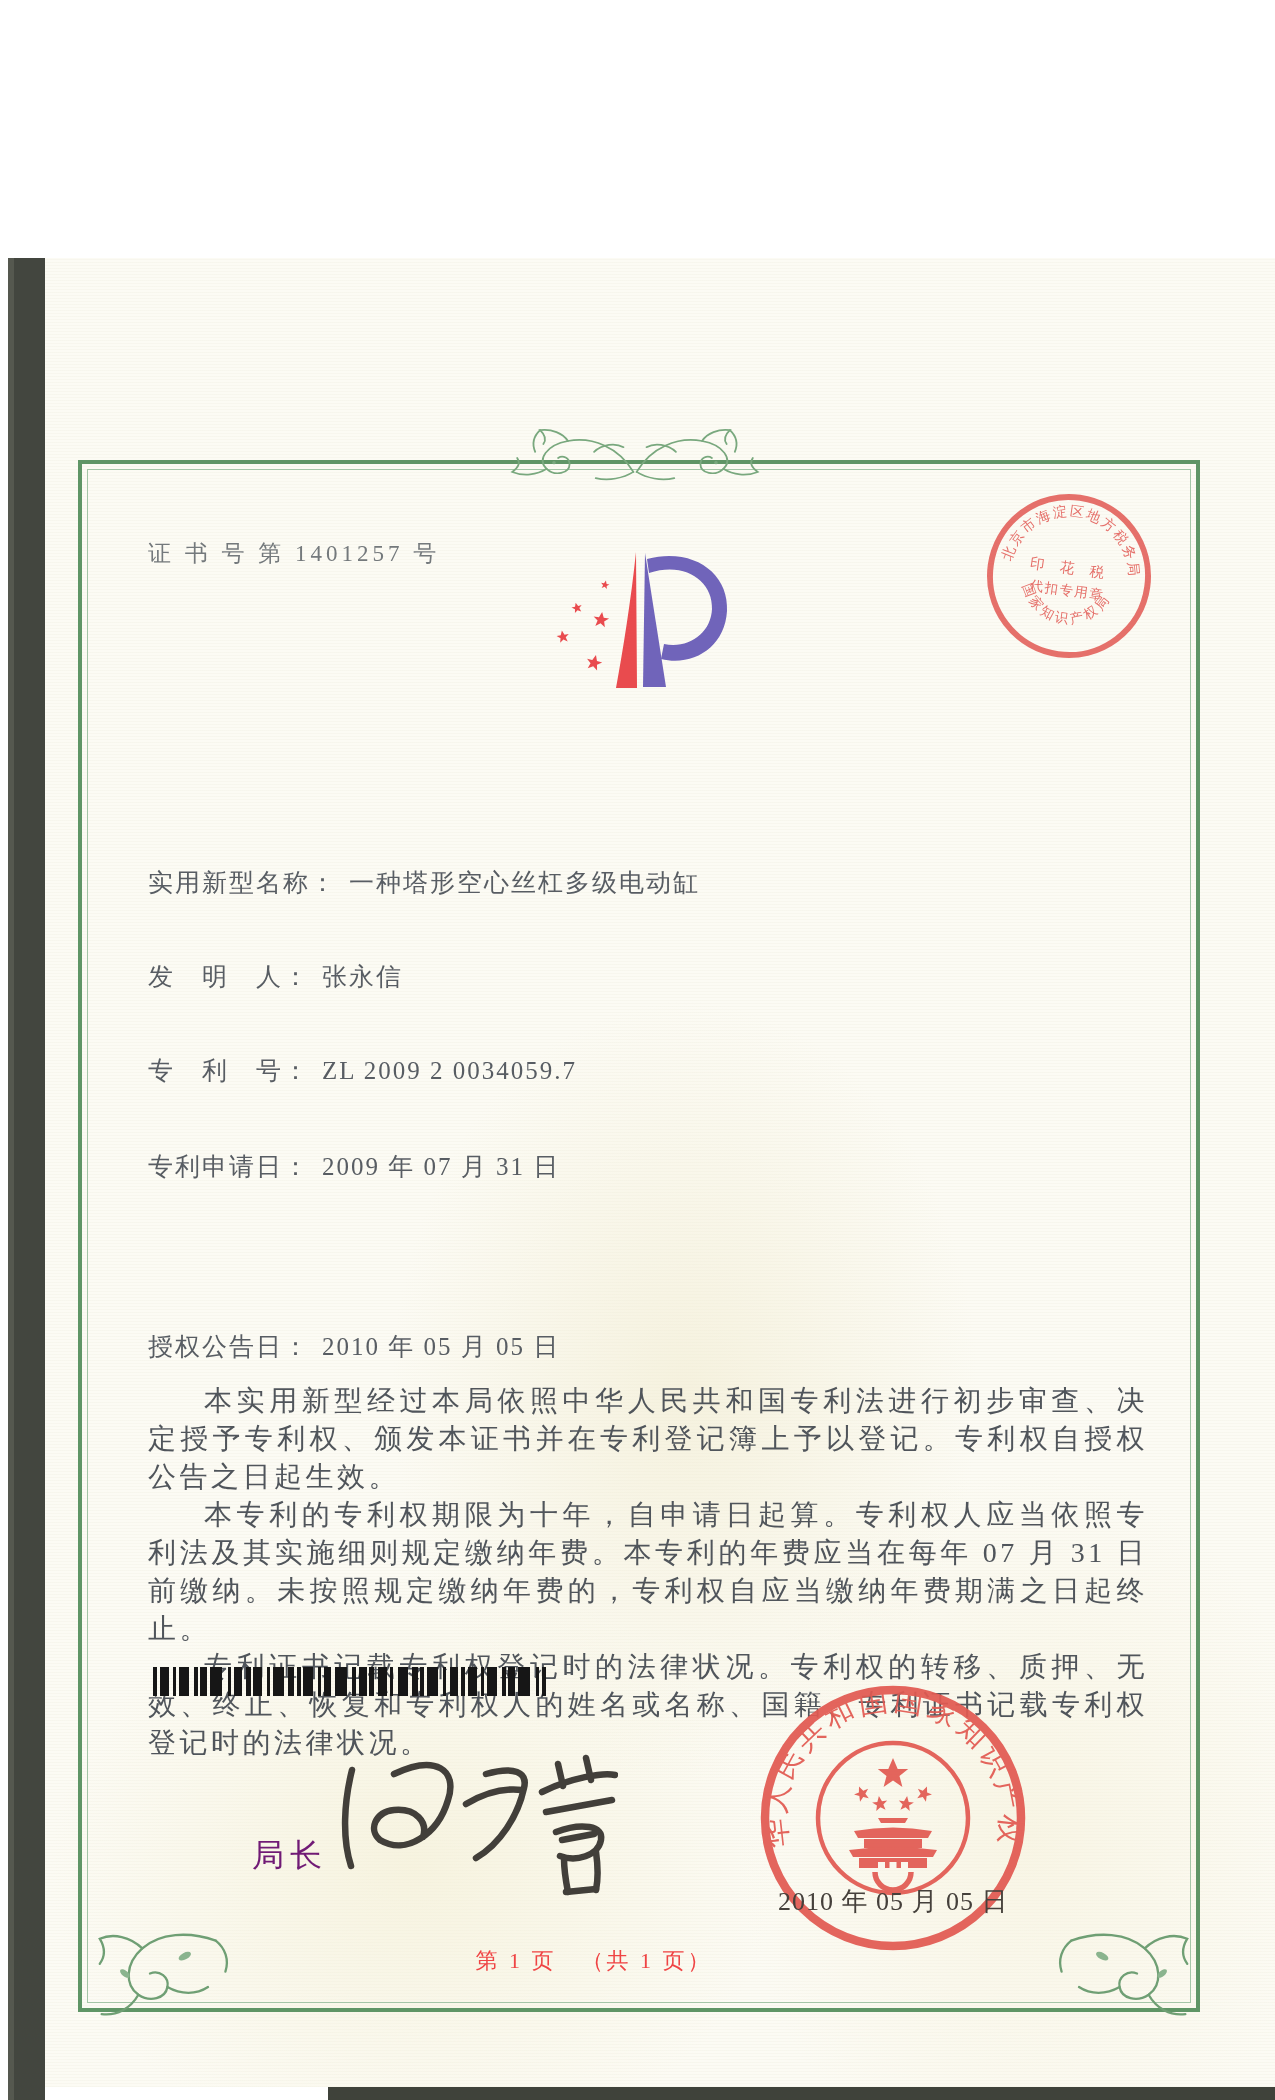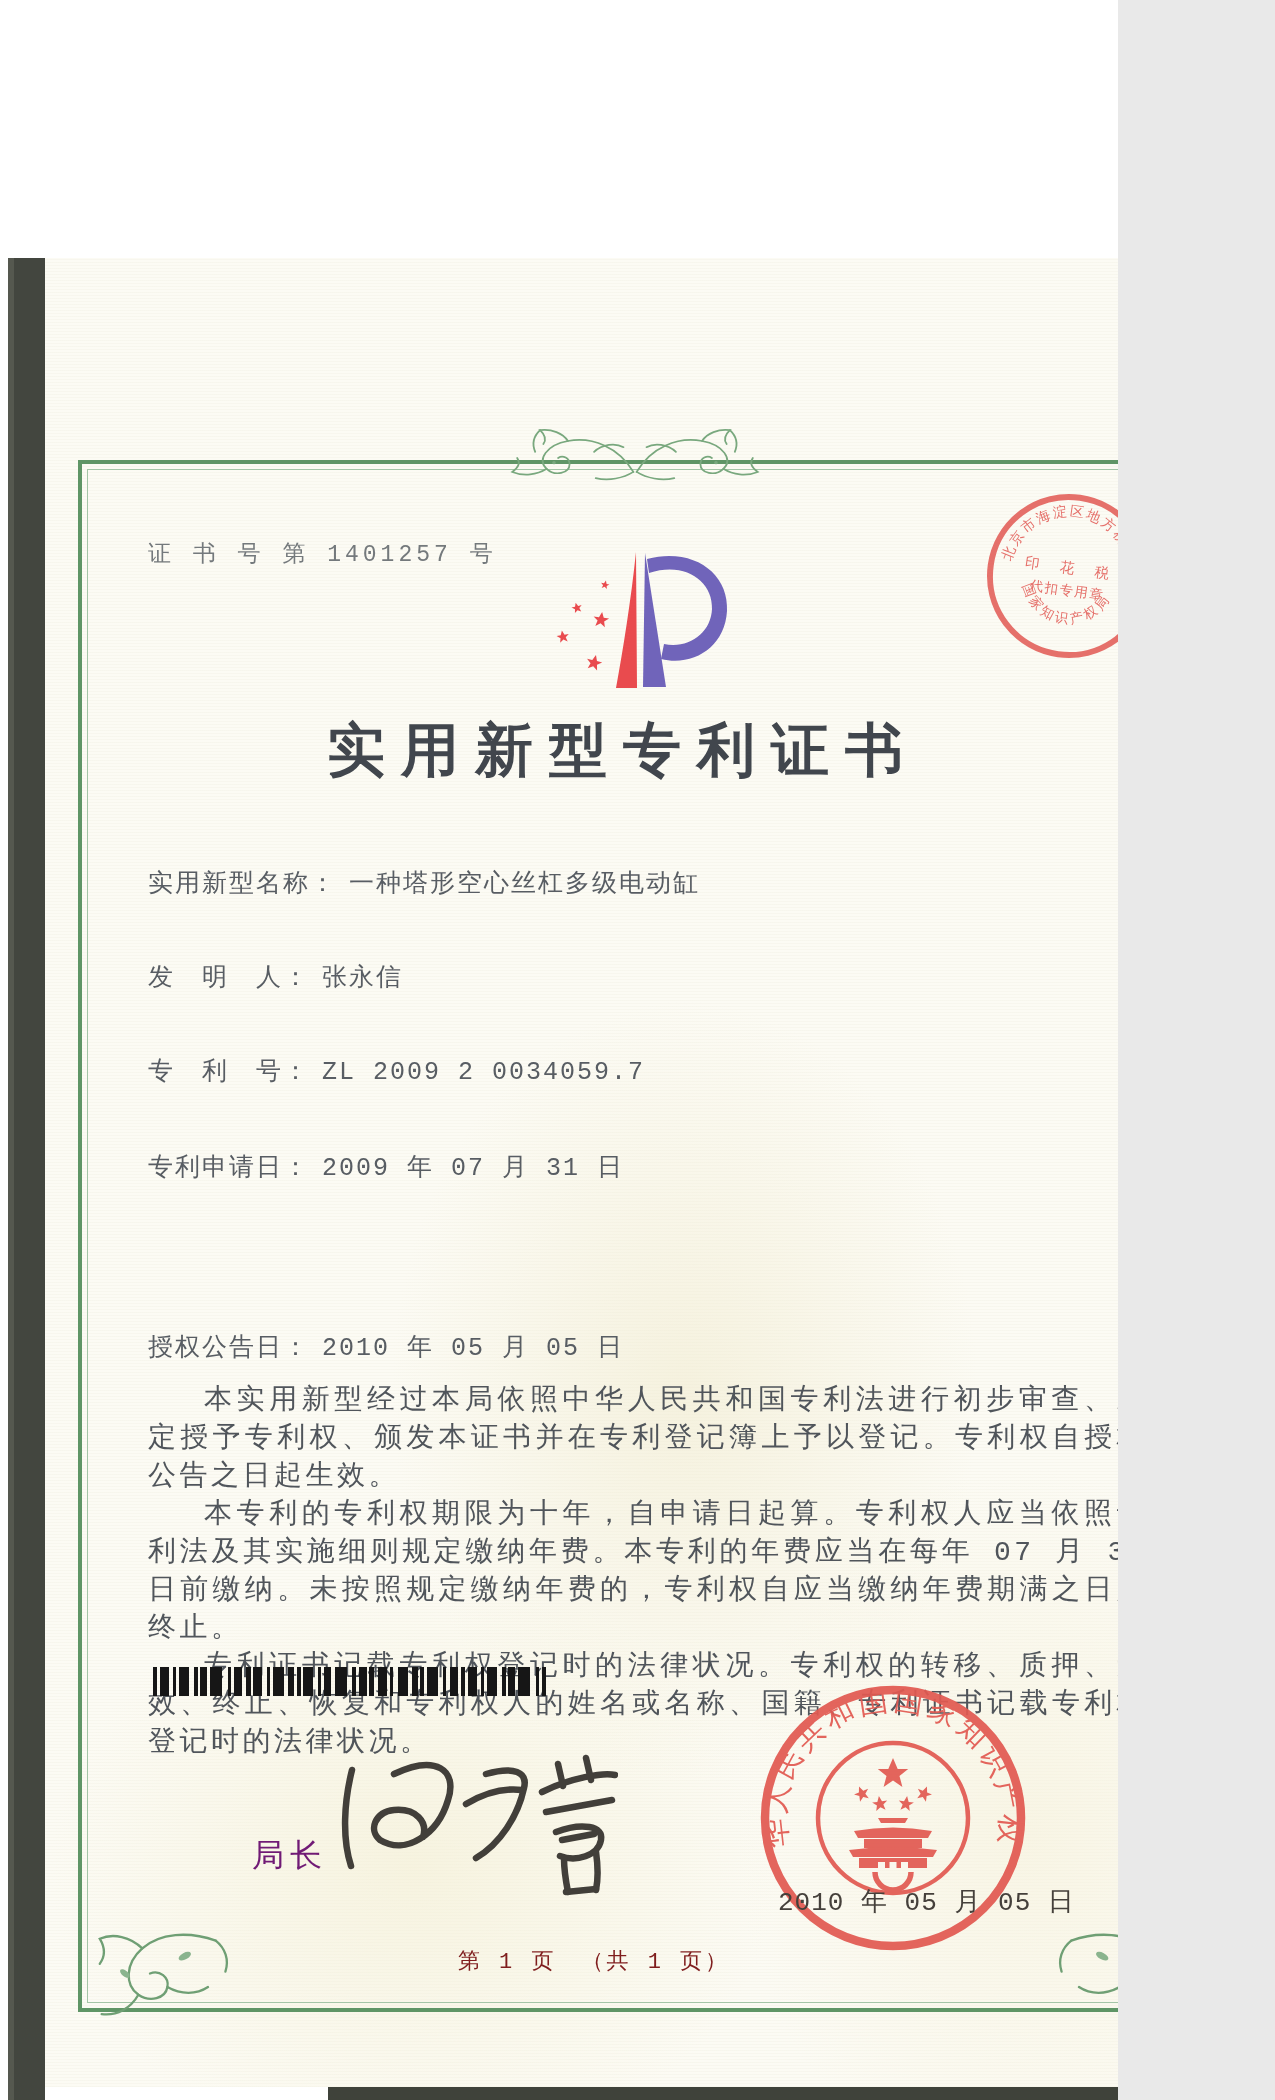--- a/index.html
+++ b/index.html
@@ -1,17 +1,17 @@
 <!DOCTYPE html>
 <html><head>
 <meta charset="utf-8">
 <style>
   html,body{margin:0;padding:0;background:#e9e9e9;}
-  .page{position:relative;width:1118px;height:2100px;background:#ffffff;overflow:hidden;
-        font-family:Liberation Mono, monospace;}
+  .page{position:relative;width:1275px;height:2100px;background:#ffffff;overflow:hidden;
+        font-family:Liberation Serif, serif;}
   
   .scan-band-left{position:absolute;left:8px;top:258px;width:37px;height:1842px;
         background:linear-gradient(90deg,#55584f 0 6px,#43463f 6px 100%);}
   .scan-band-bottom{position:absolute;left:328px;top:2086px;width:947px;height:14px;background:#3f423a;}
   
   .paper{position:absolute;left:45px;top:258px;width:1230px;height:1829px;
         background:
           radial-gradient(420px 560px at 52% 62%, rgba(240,234,205,.55), rgba(240,234,205,0) 70%),
           radial-gradient(520px 420px at 30% 88%, rgba(243,238,210,.6), rgba(243,238,210,0) 70%),
           radial-gradient(420px 520px at 80% 86%, rgba(245,240,216,.55), rgba(245,240,216,0) 70%),
@@ -30,21 +30,21 @@
   .body-text{left:148px;top:1382px;width:1000px;font-size:28px;line-height:38px;
          color:#50555b;letter-spacing:3.5px;text-align:justify;}
   .body-text p{margin:0;text-indent:2em;}
   .barcode{left:153px;top:1667px;width:393px;height:29px;}
   .director{left:252px;top:1834px;font-size:32px;letter-spacing:6px;color:#701a75;}
   .signature{left:318px;top:1740px;width:300px;height:170px;}
   .sr-only{position:absolute;width:1px;height:1px;overflow:hidden;clip:rect(0 0 0 0);white-space:nowrap;}
   .office-seal{left:757px;top:1682px;width:272px;height:272px;}
   .seal-date{left:778px;top:1884px;font-size:26px;letter-spacing:1px;color:#45403b;z-index:5;}
   .footer{left:78px;top:1946px;width:1122px;text-align:center;font-size:22px;
-          letter-spacing:3px;color:#7f1d1d;transform:translateX(-45px);}
+          letter-spacing:3px;color:#ef4444;transform:translateX(-45px);}
   .orn{pointer-events:none;}
   svg{display:block;}
 </style>
 </head>
 <body>
 
 <div class="page">
 
   <svg width="0" height="0" style="position:absolute" aria-hidden="true">
     <defs>
@@ -119,21 +119,20 @@
         <textPath href="#ts-top" startOffset="50%" text-anchor="middle">北京市海淀区地方税务局</textPath>
       </text>
       <text font-size="13.5" letter-spacing="3">
         <textPath href="#ts-bot" startOffset="50%" text-anchor="middle">国家知识产权局</textPath>
       </text>
       <text x="0" y="-3" text-anchor="middle" font-size="14.5" letter-spacing="6">印 花 税</text>
       <text x="0" y="19" text-anchor="middle" font-size="13.5" letter-spacing="1.5">代扣专用章</text>
     </g>
   </svg>
 
-  <div class="abs title">实用新型专利证书</div>
 
   <div class="abs field f0">
     <span>实用新型名称：</span><span class="val">一种塔形空心丝杠多级电动缸</span>
   </div>
   <div class="abs field f1">
     <span>发　明　人：</span><span class="val">张永信</span>
   </div>
   <div class="abs field f2">
     <span>专　利　号：</span><span class="val">ZL 2009 2 0034059.7</span>
   </div>

